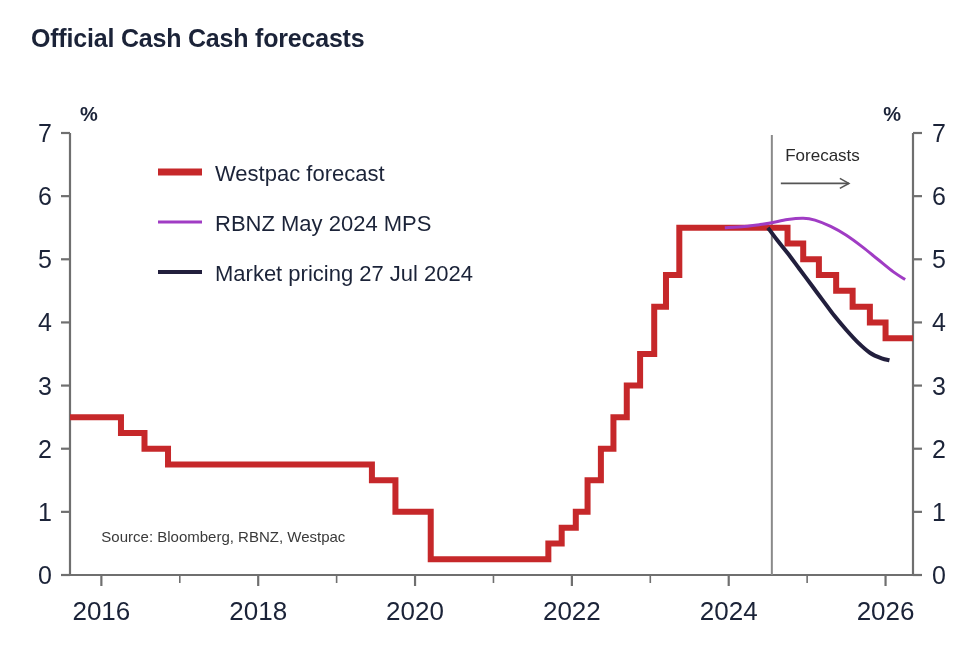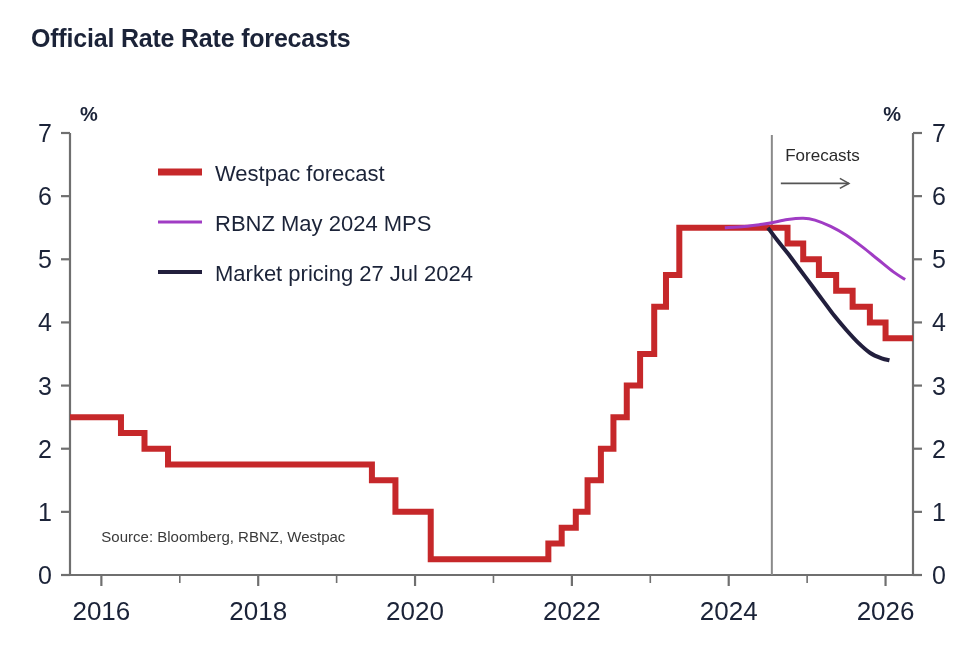--- a/index.html
+++ b/index.html
@@ -34,21 +34,21 @@
   .forecast-divider{stroke:#8a8a8a;stroke-width:2;}
   .forecast-label{font-size:17px;fill:#2a2a2a;font-family:"Liberation Sans",sans-serif;}
   .forecast-arrow{stroke:#555;stroke-width:1.6;fill:none;}
   .source-note{font-size:15px;fill:#3a3a3a;font-family:"Liberation Sans",sans-serif;}
 </style>
 </head>
 <body>
 
 <div id="chart-root">
 
-  <div id="chart-title">Official Rate Rate forecasts</div>
+  <div id="chart-title">Official Cash Cash forecasts</div>
 
   <svg id="plot" width="975" height="648">
     <g id="axes-layer">
         <path d="M 70 133 L 70 575" class="axis-line"></path>
         <path d="M 913 133 L 913 575" class="axis-line"></path>
         <path d="M 70 575 L 913 575" class="axis-line"></path>
         <line x1="61" y1="575" x2="70" y2="575" class="tick-major"></line>
         <line x1="913" y1="575" x2="922" y2="575" class="tick-major"></line>
         <text x="52" y="584" text-anchor="end" class="ytick-label">0</text>
         <text x="932" y="584" text-anchor="start" class="ytick-label">0</text>

